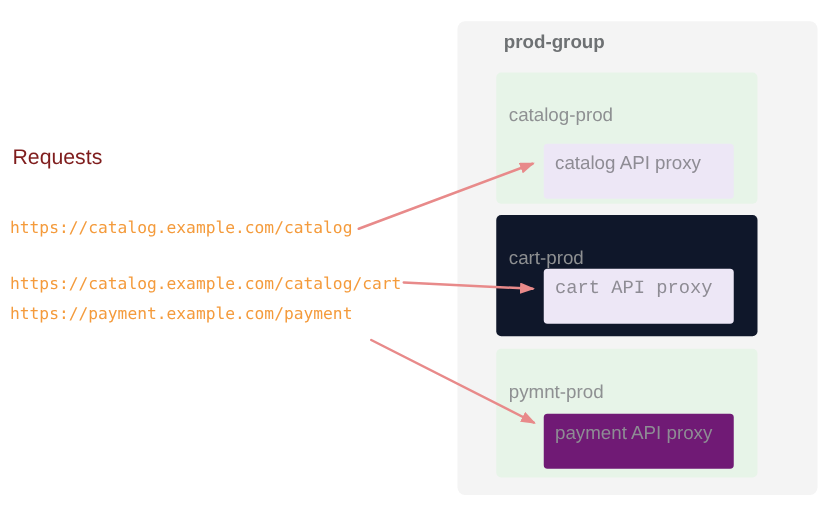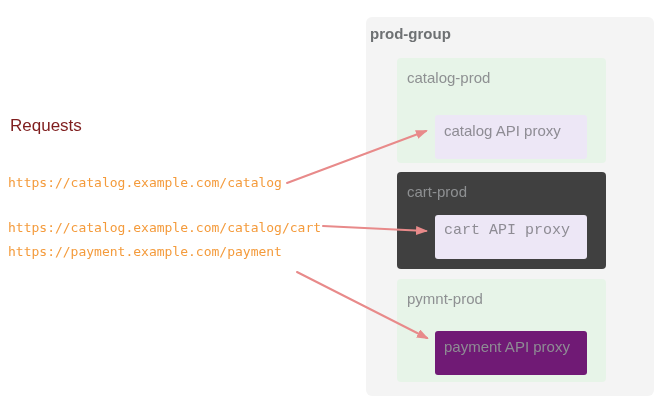--- a/index.html
+++ b/index.html
@@ -10,28 +10,28 @@
           color:#98999B;white-space:nowrap;}
 
   .url{position:absolute;left:8px;font-family:"DejaVu Sans Mono","Liberation Mono",monospace;
           font-size:13px;color:#F49B3C;white-space:nowrap;}
   .url-1{top:175px}
   .url-2{top:220px}
   .url-3{top:244px}
 
   .group-box{position:absolute;left:366px;top:17px;width:288px;height:379px;
           background:#F4F4F4;border-radius:6px;z-index:1;}
-  .group-label{position:absolute;left:4px;top:8px;font-size:15px;font-weight:bold;
+  .group-label{position:absolute;left:37px;top:8px;font-size:15px;font-weight:bold;
           color:#6E7173;white-space:nowrap;}
 
   .env-box{position:absolute;left:31px;width:209px;background:#E7F4E8;border-radius:4px;}
   .env-1{top:41px;height:105px}
   .env-2{top:155px;height:97px}
   .env-3{top:262px;height:103px}
-  .env-label{position:absolute;left:10px;top:11px;font-size:15px;color:#8E9092;white-space:nowrap;}
+  .env-label{position:absolute;left:10px;top:26px;font-size:15px;color:#8E9092;white-space:nowrap;}
 
   .proxy-box{position:absolute;left:38px;width:152px;height:44px;background:#EDE7F6;
           border-radius:3px;box-sizing:border-box;padding-left:9px;
           font-size:15px;line-height:32px;color:#8E8C94;white-space:nowrap;}
   .proxy-1{top:57px}
   .proxy-2{top:43px}
   .proxy-3{top:52px}
 
   .arrows{position:absolute;left:0;top:0;width:668px;height:405px;z-index:3;pointer-events:none;}
 </style>
@@ -47,21 +47,21 @@
   <div class="url url-3" style="color: rgb(244, 155, 60);">https://payment.example.com/payment</div>
 
   <div class="group-box" style="background-color: rgb(244, 244, 244);">
     <div class="group-label" style="color: rgb(110, 113, 115);">prod-group</div>
 
     <div class="env-box env-1" style="background-color: rgb(231, 244, 232);">
       <div class="env-label" style="color: rgb(142, 144, 146);">catalog-prod</div>
       <div class="proxy-box proxy-1" style="background-color: rgb(237, 231, 246); color: rgb(142, 140, 148);">catalog API proxy</div>
     </div>
 
-    <div class="env-box env-2" style="background-color: #404040;">
+    <div class="env-box env-2" style="background-color: #0f172a;">
       <div class="env-label" style="color: rgb(142, 144, 146);">cart-prod</div>
       <div class="proxy-box proxy-2" style="background-color: rgb(237, 231, 246); color: rgb(142, 140, 148); font-family: Liberation Mono, monospace;">cart API proxy</div>
     </div>
 
     <div class="env-box env-3" style="background-color: rgb(231, 244, 232);">
       <div class="env-label" style="color: rgb(142, 144, 146);">pymnt-prod</div>
       <div class="proxy-box proxy-3" style="background-color: #701a75; color: rgb(142, 140, 148);">payment API proxy</div>
     </div>
   </div>
 

